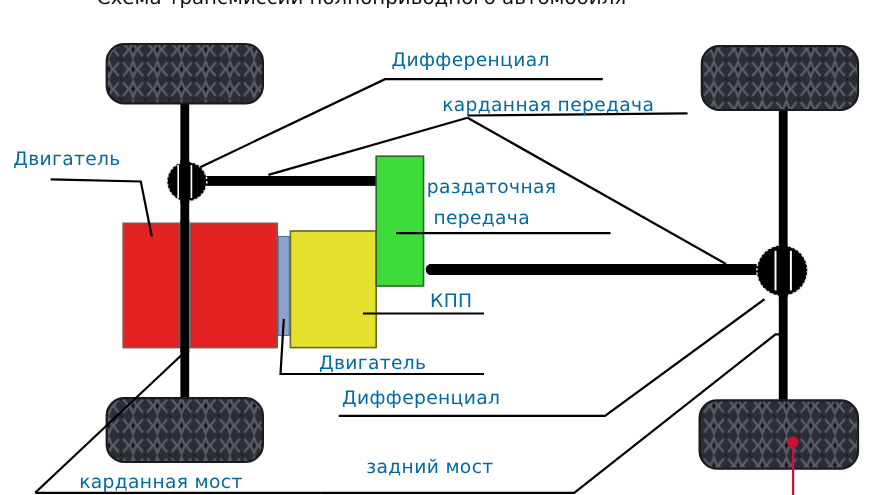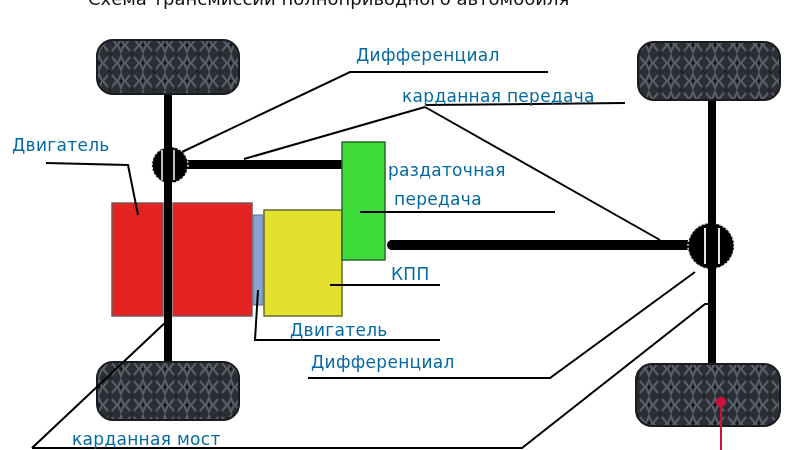--- a/index.html
+++ b/index.html
@@ -120,14 +120,15 @@
   </svg>
 
   <div class="lbl" style="left:356px;top:45px;">Дифференциал</div>
   <div class="lbl" style="left:402px;top:86px;">карданная передача</div>
   <div class="lbl" style="left:12px;top:135px;">Двигатель</div>
   <div class="lbl" style="left:388px;top:160px;">раздаточная</div>
   <div class="lbl" style="left:394px;top:189px;">передача</div>
   <div class="lbl" style="left:391px;top:264px;">КПП</div>
   <div class="lbl" style="left:290px;top:320px;">Двигатель</div>
   <div class="lbl" style="left:311px;top:352px;">Дифференциал</div>
+  <div class="lbl" style="left:333px;top:415px;">задний мост</div>
   <div class="lbl" style="left:72px;top:429px;">карданная мост</div>
 </div>
 
 </body></html>

